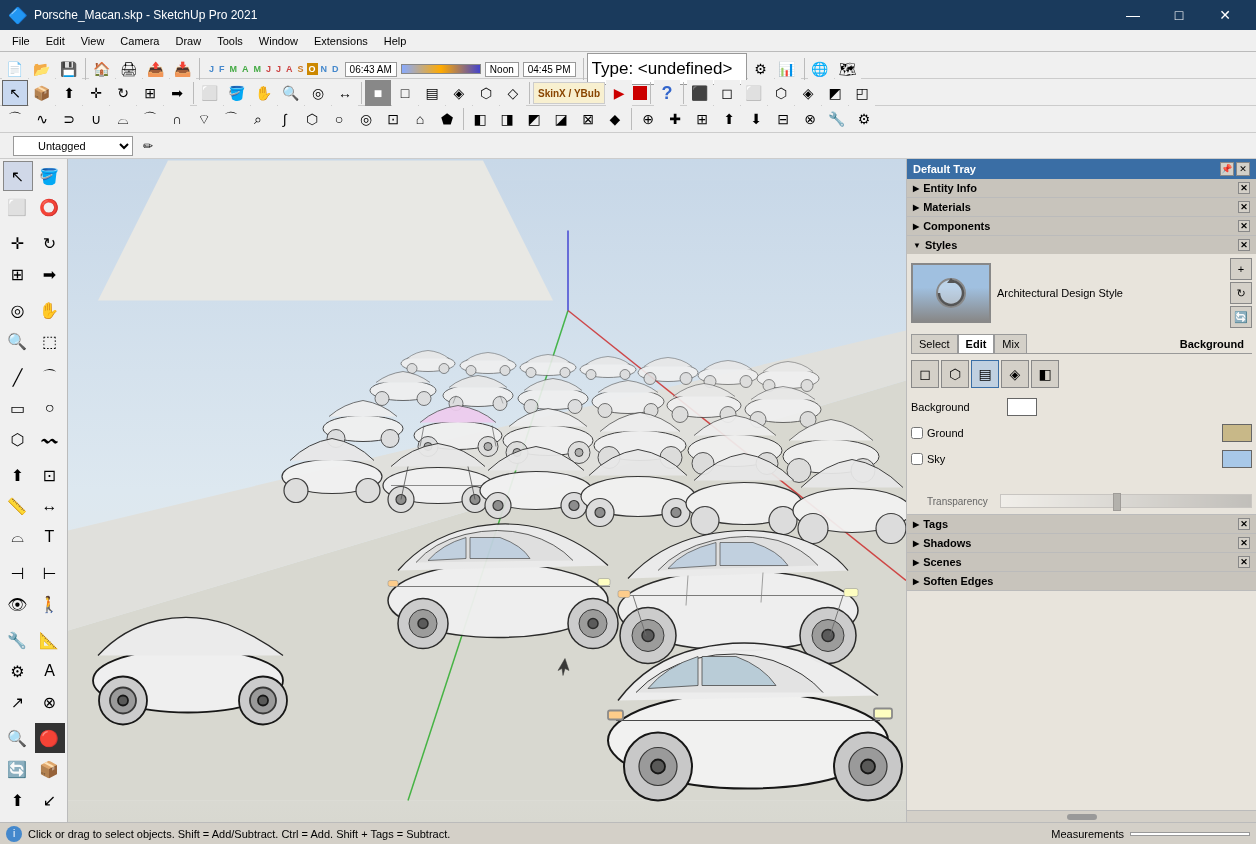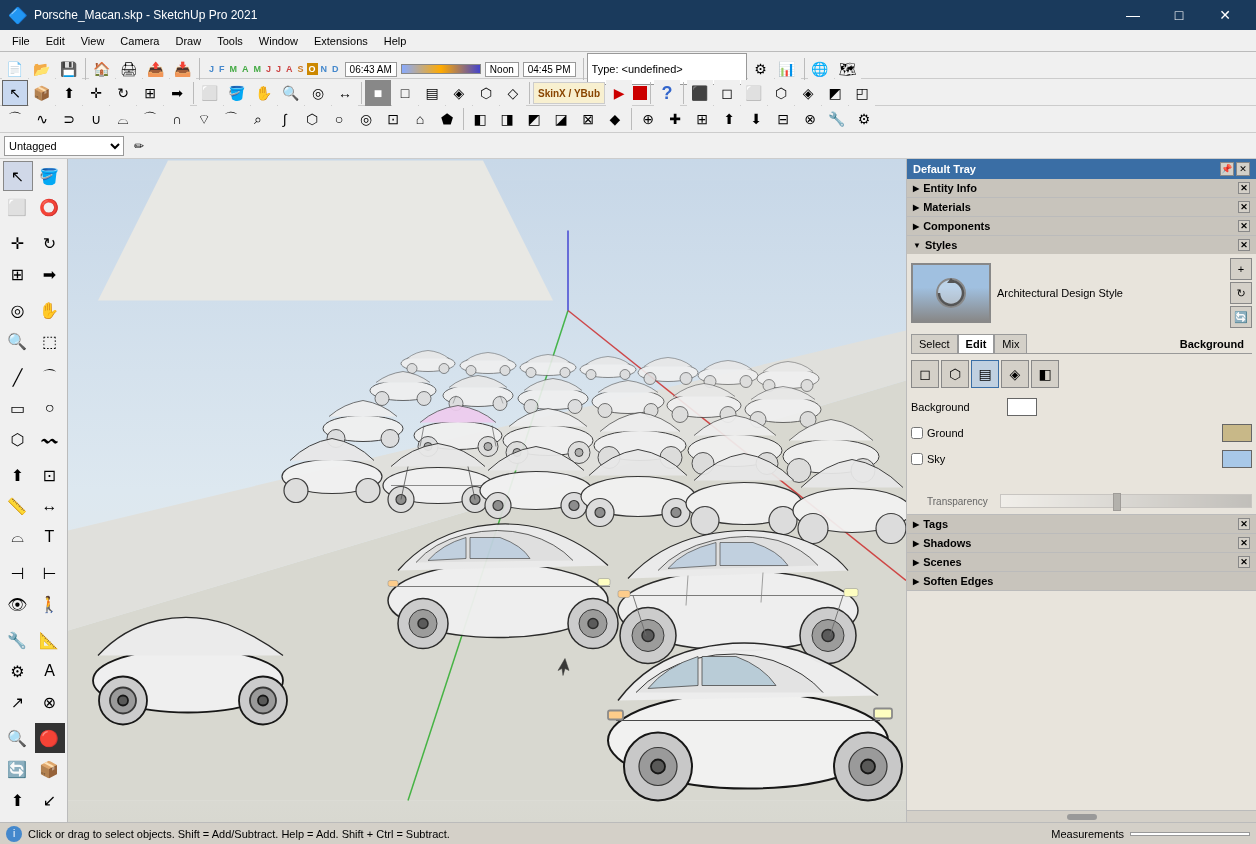--- a/index.html
+++ b/index.html
@@ -83,21 +83,21 @@
     
     #tag-bar {
       height: 26px;
       background: #f0f0f0;
       display: flex;
       align-items: center;
       padding: 0 4px;
       gap: 4px;
       border-bottom: 1px solid #ccc;
     }
-    .tag-dropdown { height: 20px; font-size: 11px; background: white; border: 1px solid #999; padding: 0 0; width: 120px; }
+    .tag-dropdown { height: 20px; font-size: 11px; background: white; border: 1px solid #999; padding: 0 20px; width: 120px; margin-left: 9px; }
 
     
     #main-area {
       display: flex;
       height: calc(844px - 30px - 22px - 27px - 27px - 26px - 22px);
     }
 
     
     #left-toolbar {
       width: 68px;
@@ -291,21 +291,21 @@
       <span class="month-label N">N</span>
       <span class="month-label D">D</span>
     </div>
     <div class="time-display">06:43 AM</div>
     <div class="time-slider"></div>
     <div class="time-display">Noon</div>
     <div class="time-display">04:45 PM</div>
   </div>
   <div class="tb-separator"></div>
 
-  <input type="text" style="width: 160px; height: 32px; font-size: 11px; border: 1px solid rgb(153, 153, 153); padding: 0px 4px;" value="Type: &lt;undefined&gt;">
+  <input type="text" style="width: 160px; height: 32px; font-size: 17px; border: 1px solid rgb(153, 153, 153); padding: 0px 4px;" value="Type: &lt;undefined&gt;">
   <button class="tb-btn">⚙</button>
   <button class="tb-btn">📊</button>
   <div class="tb-separator"></div>
   <button class="tb-btn">🌐</button>
   <button class="tb-btn">🗺</button>
 </div>
 
 <div class="toolbar-row" style="height:27px; background:#f0f0f0;">
   <button class="tb-btn" style="background:#c8d8f0; border-color:#666;">↖</button>
   <button class="tb-btn">📦</button>
@@ -919,16 +919,16 @@
     <div style="display:flex; align-items:center; justify-content:center; height:12px; background:#d4d0c8; border-top:1px solid #bbb;">
       <div style="width:30px; height:6px; background:#999; border-radius:3px;"></div>
     </div>
   </div>
 </div>
 
 <div id="status-bar">
   <div class="status-info-btn">
     <span>i</span>
   </div>
-  <span class="status-text">Click or drag to select objects. Shift = Add/Subtract. Help = Add. Shift + Ctrl = Subtract.</span>
+  <span class="status-text">Click or drag to select objects. Shift = Add/Subtract. Ctrl = Add. Shift + Tags = Subtract.</span>
   <span style="margin-left:auto;">Measurements</span>
   <div class="measurements-box"></div>
 </div>
 
 </body></html>

